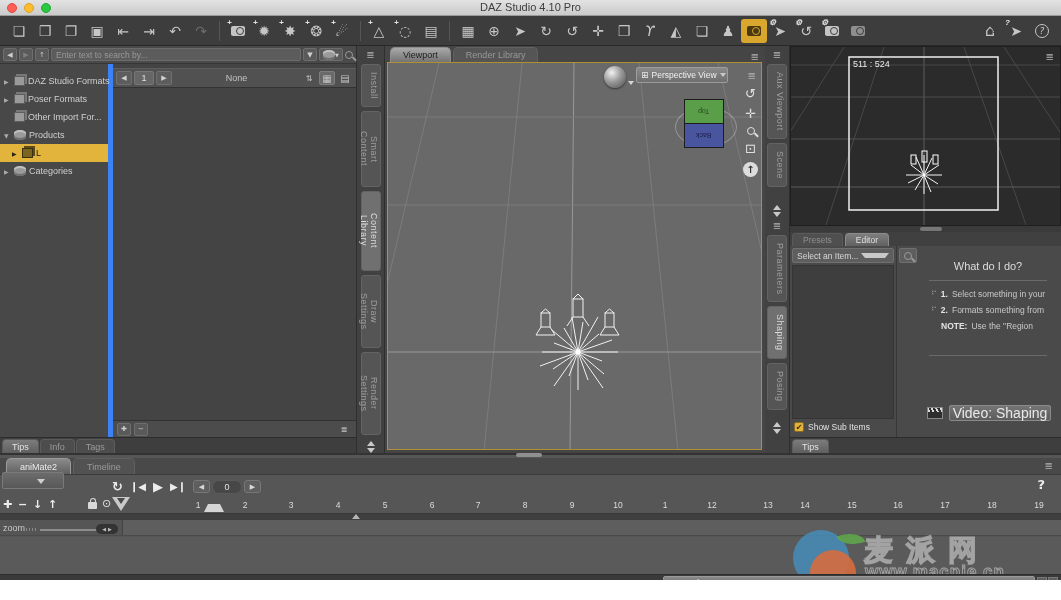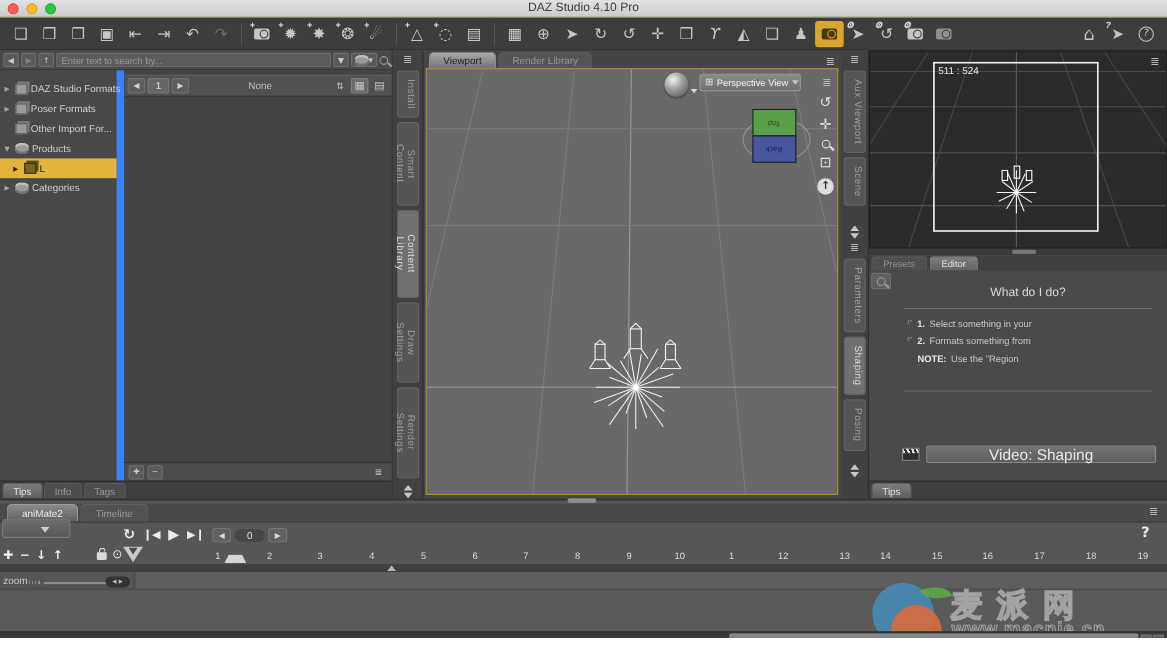--- a/index.html
+++ b/index.html
@@ -39,21 +39,21 @@
   #leftpanel { position:absolute; left:0; top:0; width:357px; height:407px; background:#474747; border-right:1px solid #2e2e2e; }
   #searchrow { position:absolute; left:0; top:0; width:100%; height:18px; display:flex; align-items:center; gap:2px; padding:0 3px; background:#4a4a4a; border-bottom:1px solid #363636; }
   .sbtn { width:14px; height:13px; background:#5a5a5a; border:1px solid #6e6e6e; border-radius:2px; color:#cfcfcf; font-size:7px; display:flex; align-items:center; justify-content:center; flex:none; }
   .sbtn.dim { color:#808080; }
   #search-input { flex:1; height:13px; background:#5c5c5c; border:1px solid #6b6b6b; border-radius:2px; color:#d8d8d8; font-size:8.5px; padding:0 4px; font-family:"Liberation Sans",sans-serif; }
   #search-input::placeholder { color:#999; }
   .cyl { display:inline-block; width:12px; height:10px; background:#9a9a9a; border-radius:6px/3px; box-shadow:inset 0 2px 0 #c0c0c0, inset 0 -2px 0 #6e6e6e; }
   .mag { position:relative; width:8px; height:8px; border:1.5px solid #9a9a9a; border-radius:50%; display:inline-block; }
   .mag::after { content:""; position:absolute; left:6px; top:6px; width:5px; height:1.5px; background:#9a9a9a; transform:rotate(45deg); }
   #lp-body { position:absolute; left:0; top:18px; bottom:16px; width:100%; display:flex; }
-  #tree { width:113px; background:#484848; border-right:7px solid #3b82f6; padding-top:8px; }
+  #tree { width:113px; background:#484848; border-right:5px solid #3b82f6; padding-top:8px; }
   .trow { height:18px; display:flex; align-items:center; gap:3px; padding-left:4px; font-size:9px; color:#cfcfcf; white-space:nowrap; }
   .trow .arr { width:7px; font-size:6px; color:#a8a8a8; flex:none; }
   .boxstack { display:inline-block; width:11px; height:10px; background:#9a9a9a; border:1px solid #5e5e5e; box-shadow:2px -2px 0 #787878; flex:none; }
   .trow.sel { background:#e3b43c; color:#1f1c10; }
   .trow.sel .arr { color:#2a2415; }
   .trow.sel .boxstack { background:#7a641f; border-color:#3a3010; box-shadow:2px -2px 0 #5c4c18; }
   .trow.child { padding-left:12px; }
   #content { flex:1; background:#444; position:relative; }
   #chead { position:absolute; left:0; top:4px; width:100%; height:20px; background:#515151; border-top:1px solid #5e5e5e; border-bottom:1px solid #333; display:flex; align-items:center; padding:0 3px; gap:2px; }
   .pgbtn { width:16px; height:14px; background:#5d5d5d; border:1px solid #707070; border-radius:2px; color:#d0d0d0; font-size:7px; display:flex; align-items:center; justify-content:center; }
@@ -567,20 +567,31 @@
       </div>
       <div id="rp-split">
           <span class="nub"></span>
         </div>
       <div id="shapingpane">
         <div id="sp-tabs">
           <span class="sptab off">Presets</span>
           <span class="sptab on">Editor</span>
         </div>
         <div id="sp-body">
+          <div id="sp-left">
+            <div id="item-dd">
+              <span>Select an Item...</span>
+              <span class="tri-d"></span>
+            </div>
+            <div id="sp-list"></div>
+            <div id="checkrow">
+              <span class="chk g">✔</span>
+              <label>Show Sub Items</label>
+            </div>
+          </div>
           <div id="sp-right">
             <div id="sp-search">
               <span class="mag"></span>
             </div>
             <div id="sp-help">
               <div id="help-title">What do I do?</div>
               <div class="hr"></div>
               <div class="step">
                 <span class="mp g">⠋</span>
                 <b>1.</b>

